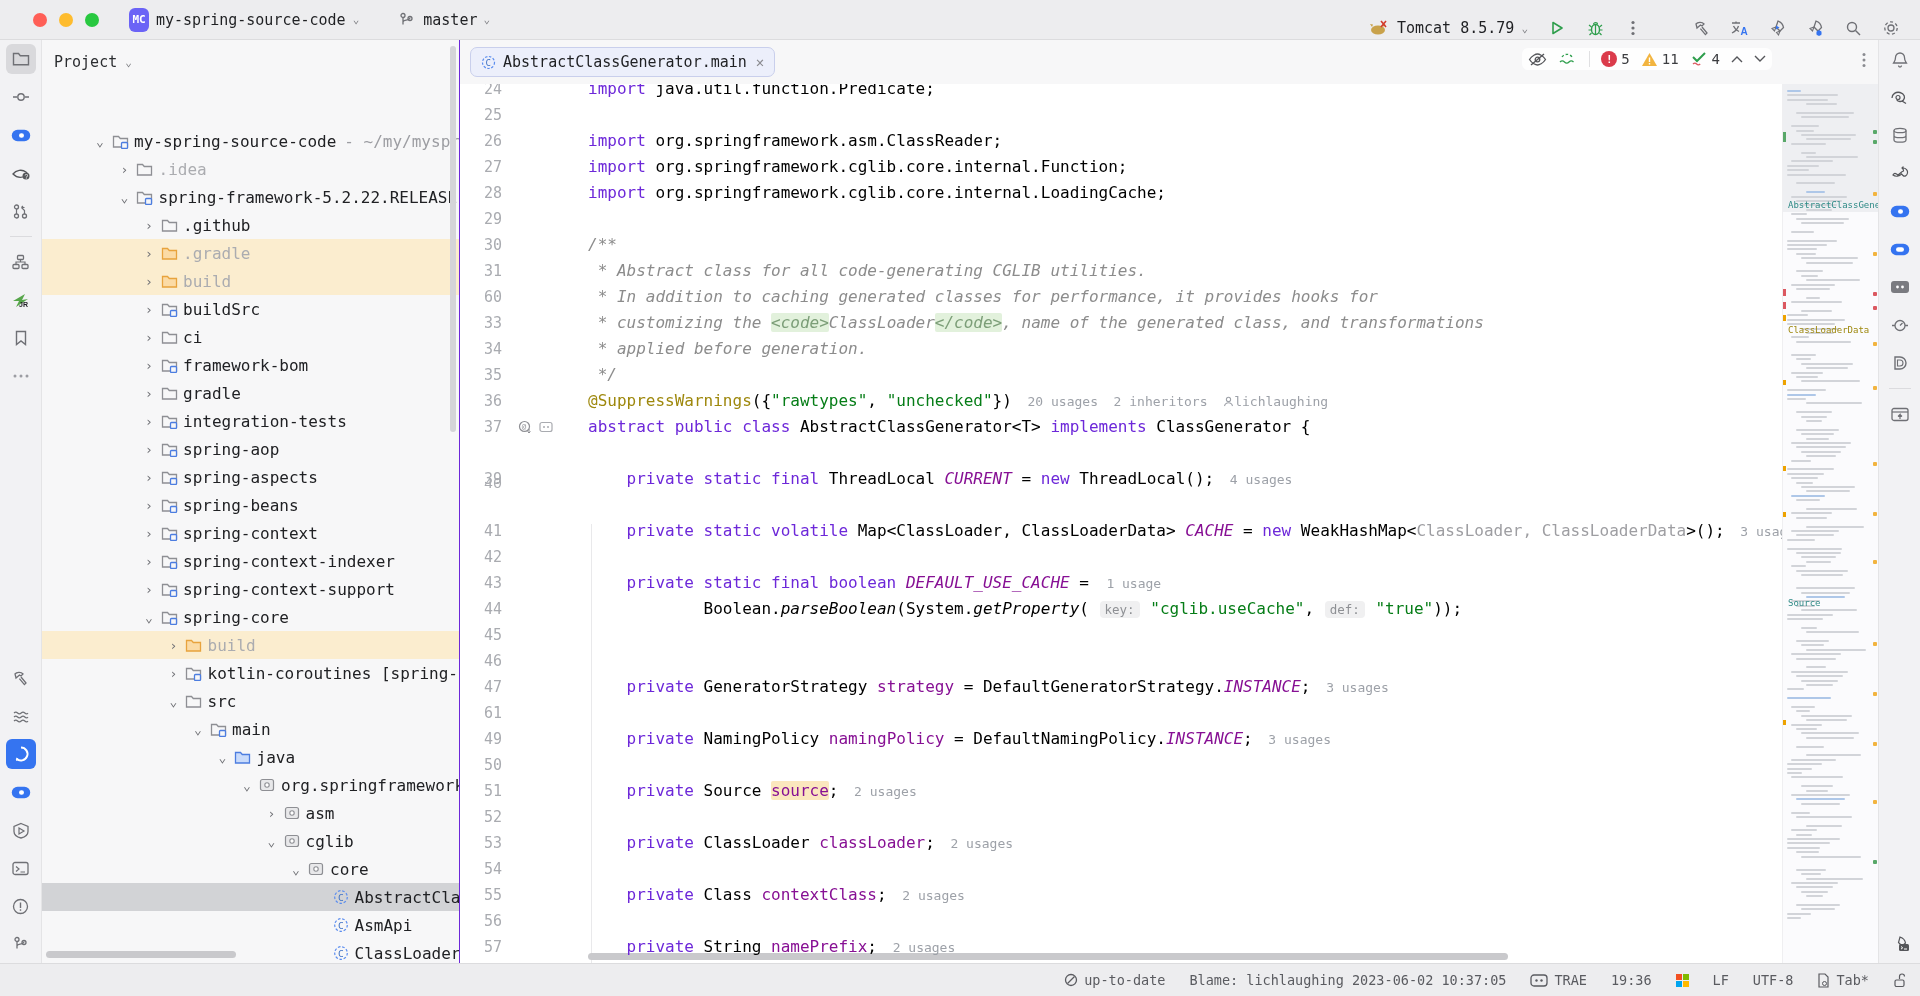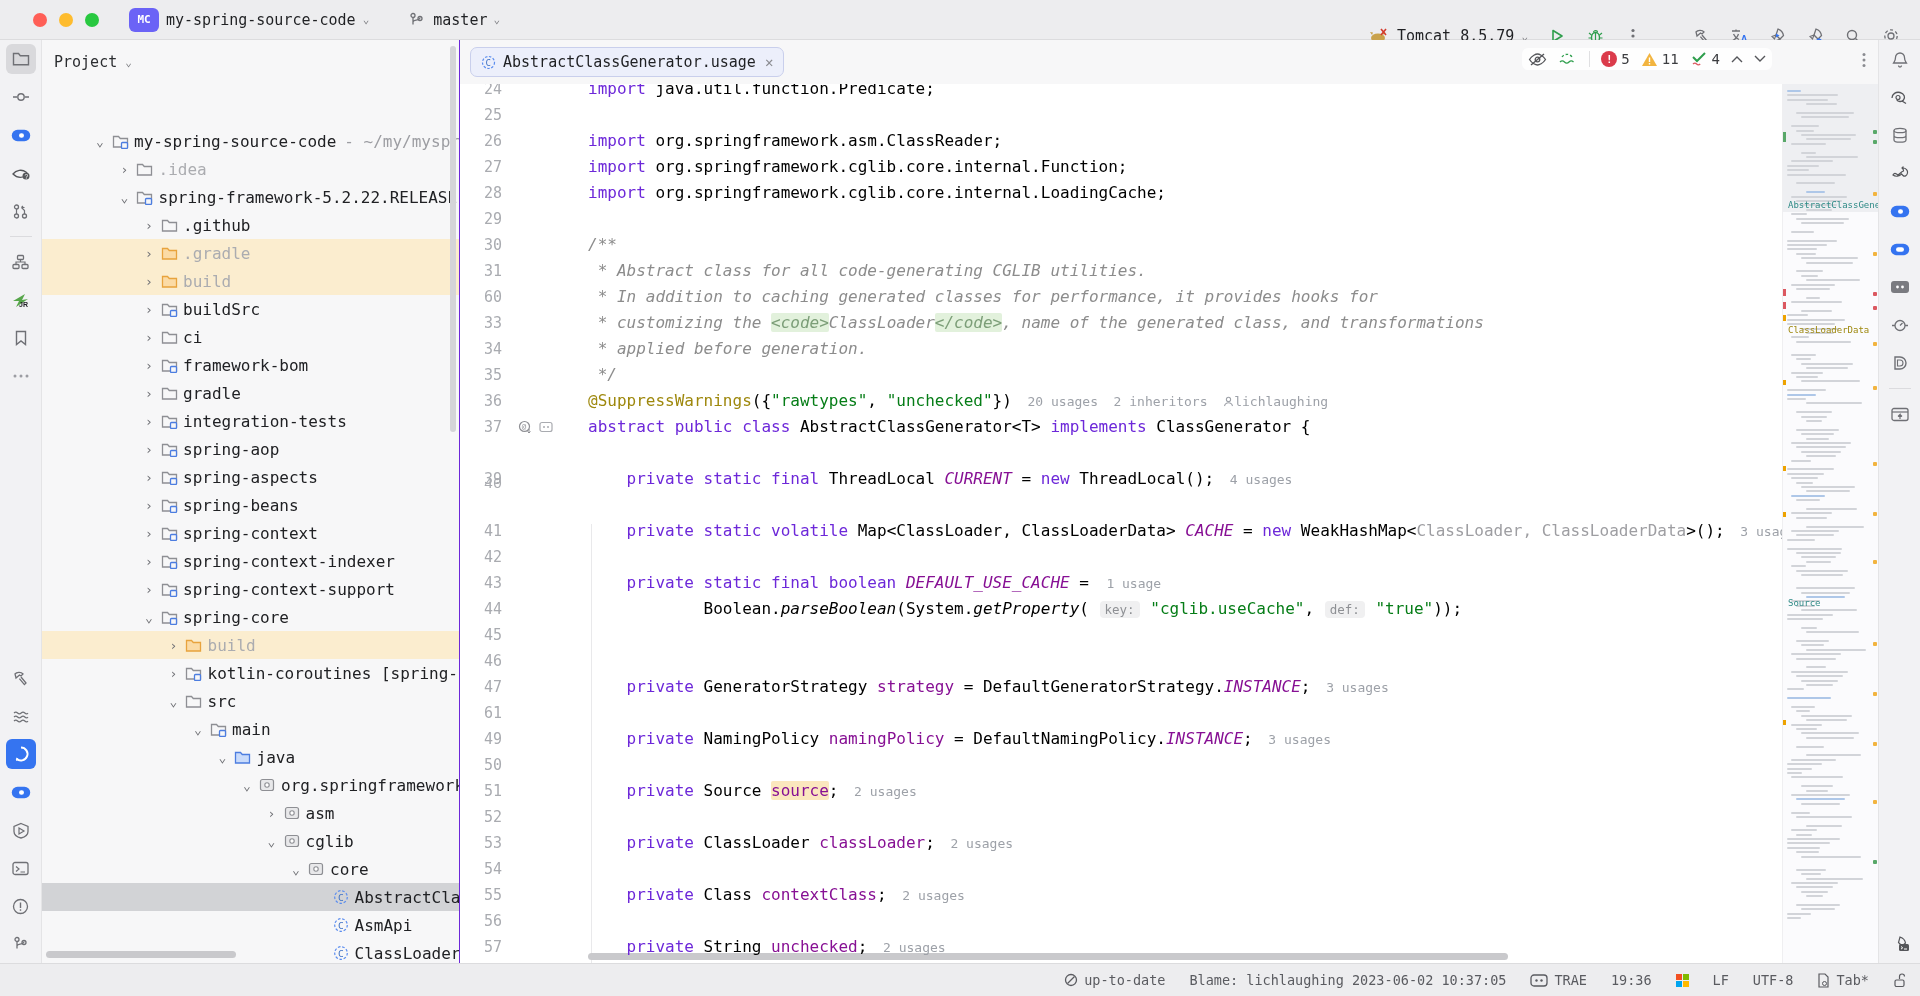--- a/index.html
+++ b/index.html
@@ -6,25 +6,25 @@
   html,body { width:1920px; height:996px; overflow:hidden; }
   body { font-family:"DejaVu Sans Mono","Liberation Mono",monospace; background:#F2F2F4; }
   .app { position:absolute; inset:0; width:1920px; height:996px; }
 
   
   .titlebar { position:absolute; left:0; top:0; width:1920px; height:40px; background:#EDEDEF; border-bottom:1px solid #DCDCDE; display:flex; align-items:center; }
   .traffic { display:flex; gap:12px; margin-left:33px; }
   .tl { width:14px; height:14px; border-radius:50%; }
   .tl.red{background:#FF5F57}.tl.yel{background:#FEBC2E}.tl.grn{background:#28C840}
   .proj-sel { display:flex; align-items:center; gap:7px; margin-left:30px; cursor:default; }
-  .badge-mc { width:30px; height:24px; border-radius:6px; background:#6B63F6; color:#fff; font-size:11px; font-weight:bold; display:flex; align-items:center; justify-content:center; }
+  .badge-mc { width:20px; height:24px; border-radius:6px; background:#6B63F6; color:#fff; font-size:11px; font-weight:bold; display:flex; align-items:center; justify-content:center; }
   .tb-text { font-size:15px; color:#1F2023; }
   .chev { color:#7B7C80; font-size:11px; }
   .branch-sel { display:flex; align-items:center; gap:6px; margin-left:36px; }
-  .tb-right { position:absolute; right:18px; top:16px; height:40px; display:flex; align-items:center; gap:18px; }
+  .tb-right { position:absolute; right:18px; top:8px; height:40px; display:flex; align-items:center; gap:18px; }
   .run-sel { display:flex; align-items:center; gap:7px; }
   .ticon { width:22px; height:22px; display:flex; align-items:center; justify-content:center; }
   .tb-group { display:flex; align-items:center; gap:16px; }
 
   
   .stripe { position:absolute; top:40px; bottom:33px; width:42px; background:#F2F2F4; display:flex; flex-direction:column; align-items:center; }
   .stripe.left { left:0; border-right:1px solid #E4E4E6; }
   .stripe.right { right:0; border-left:1px solid #E4E4E6; }
   .stripe .sic { width:30px; height:30px; margin:4px 0; border-radius:6px; display:flex; align-items:center; justify-content:center; }
   .stripe .sic.active { background:#D9D9DC; }
@@ -777,21 +777,21 @@
 
   <div class="editor">
     <div class="tabbar">
       <div class="tab">
         <span>
           <svg width="15" height="15" viewBox="0 0 15 15">
               <circle cx="7.5" cy="7.5" r="6" fill="none" stroke="#5B8DEF" stroke-width="1.2" stroke-dasharray="2.4 1.6"></circle>
               <text x="4.6" y="11" font-size="9" fill="#4072C4" font-family="DejaVu Sans Mono, monospace">C</text>
             </svg>
         </span>
-        <span>AbstractClassGenerator.usage</span>
+        <span>AbstractClassGenerator.main</span>
         <span class="x">✕</span>
       </div>
       <span class="tabbar-more">
         <svg width="4" height="16" viewBox="0 0 4 16">
             <circle cx="2" cy="2.5" r="1.5" fill="#8A8B90"></circle>
             <circle cx="2" cy="8" r="1.5" fill="#8A8B90"></circle>
             <circle cx="2" cy="13.5" r="1.5" fill="#8A8B90"></circle>
           </svg>
       </span>
     </div>
@@ -836,21 +836,21 @@
         <div class="cline" style="top: 590px;"><span class="lnum">47</span><span class="ctext"><span class="sk">    private</span><span class="sp"> GeneratorStrategy </span><span class="sf">strategy</span><span class="sp"> = DefaultGeneratorStrategy.</span><span class="ss">INSTANCE</span><span class="sp">;</span><span class="si">  3 usages</span></span></div>
         <div class="cline" style="top: 616px;"><span class="lnum">61</span><span class="ctext"></span></div>
         <div class="cline" style="top: 642px;"><span class="lnum">49</span><span class="ctext"><span class="sk">    private</span><span class="sp"> NamingPolicy </span><span class="sf">namingPolicy</span><span class="sp"> = DefaultNamingPolicy.</span><span class="ss">INSTANCE</span><span class="sp">;</span><span class="si">  3 usages</span></span></div>
         <div class="cline" style="top: 668px;"><span class="lnum">50</span><span class="ctext"></span></div>
         <div class="cline" style="top: 694px;"><span class="lnum">51</span><span class="ctext"><span class="sk">    private</span><span class="sp"> Source </span><span class="shl">source</span><span class="sp">;</span><span class="si">  2 usages</span></span></div>
         <div class="cline" style="top: 720px;"><span class="lnum">52</span><span class="ctext"></span></div>
         <div class="cline" style="top: 746px;"><span class="lnum">53</span><span class="ctext"><span class="sk">    private</span><span class="sp"> ClassLoader </span><span class="sf">classLoader</span><span class="sp">;</span><span class="si">  2 usages</span></span></div>
         <div class="cline" style="top: 772px;"><span class="lnum">54</span><span class="ctext"></span></div>
         <div class="cline" style="top: 798px;"><span class="lnum">55</span><span class="ctext"><span class="sk">    private</span><span class="sp"> Class </span><span class="sf">contextClass</span><span class="sp">;</span><span class="si">  2 usages</span></span></div>
         <div class="cline" style="top: 824px;"><span class="lnum">56</span><span class="ctext"></span></div>
-        <div class="cline" style="top: 850px;"><span class="lnum">57</span><span class="ctext"><span class="sk">    private</span><span class="sp"> String </span><span class="sf">unchecked</span><span class="sp">;</span><span class="si">  2 usages</span></span></div>
+        <div class="cline" style="top: 850px;"><span class="lnum">57</span><span class="ctext"><span class="sk">    private</span><span class="sp"> String </span><span class="sf">namePrefix</span><span class="sp">;</span><span class="si">  2 usages</span></span></div>
         <div class="cline" style="top: 876px;"><span class="lnum">58</span><span class="ctext"></span></div>
       </div>
 
     <div class="inspect">
       <span>
         <svg width="19" height="15" viewBox="0 0 19 15">
             <path d="M1.5 7.5C4 3.5 8 2 9.5 2s5.5 1.5 8 5.5c-2.5 4-6.5 5.5-8 5.5s-5.5-1.5-8-5.5z" fill="none" stroke="#55565A" stroke-width="1.3"></path>
             <circle cx="9.5" cy="7.5" r="2.3" fill="none" stroke="#55565A" stroke-width="1.3"></circle>
             <path d="M3 13L16 2" stroke="#55565A" stroke-width="1.4"></path>
           </svg>

